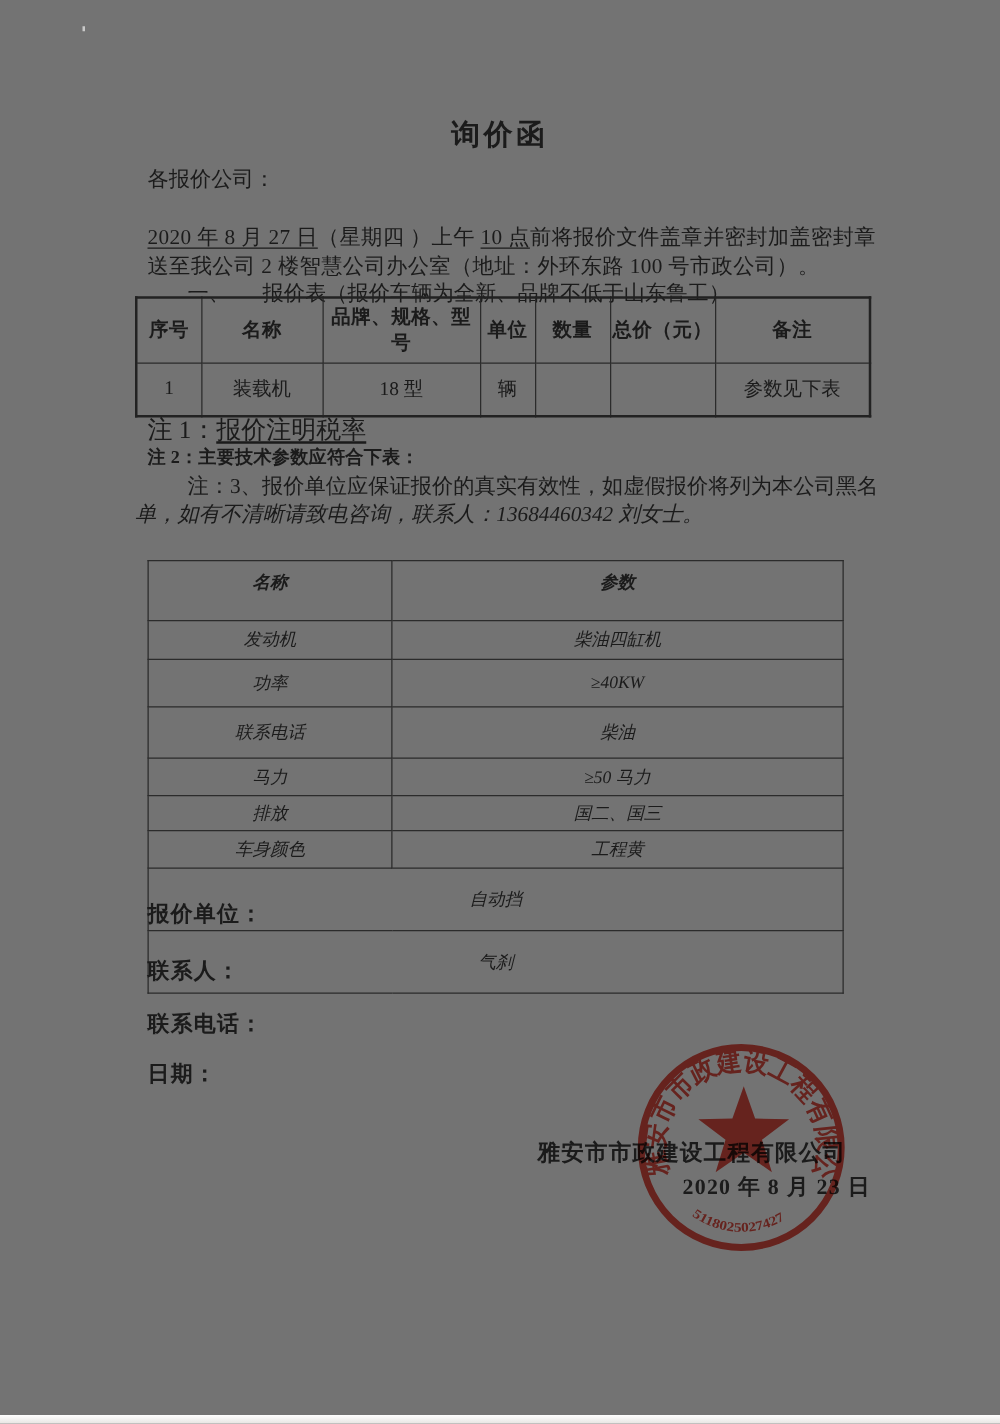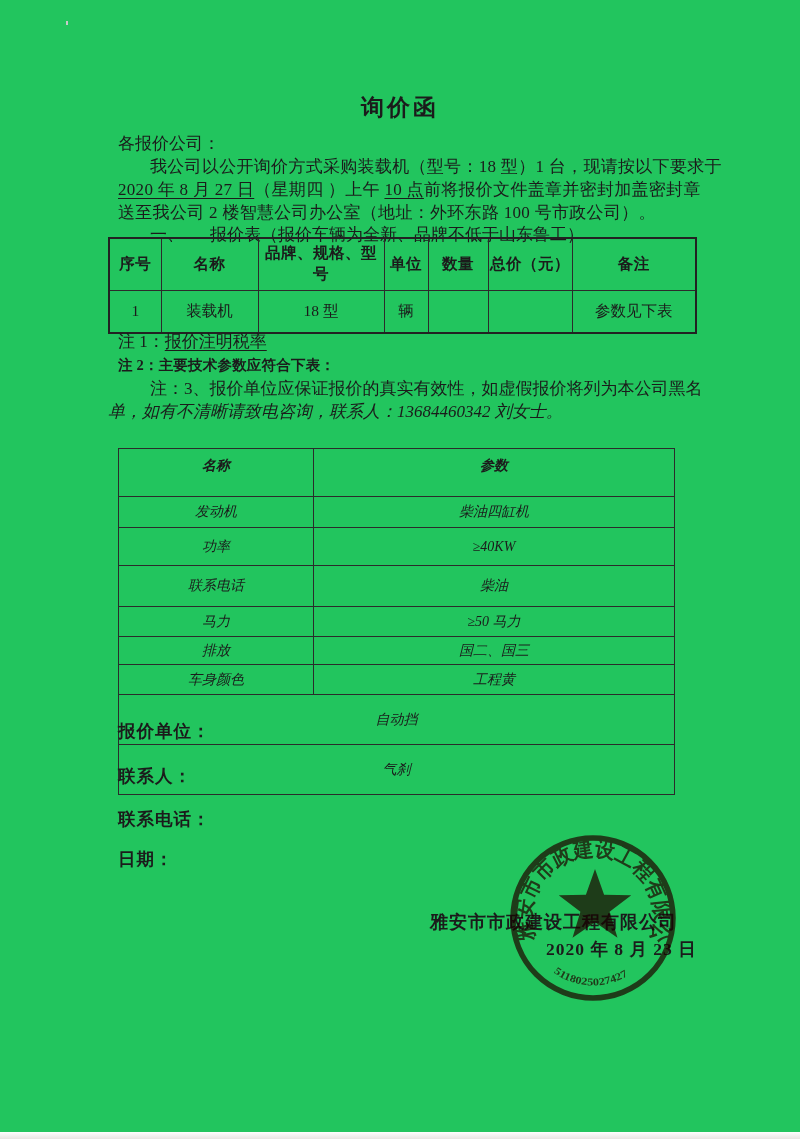--- a/index.html
+++ b/index.html
@@ -1,19 +1,19 @@
 <!DOCTYPE html>
 <html><head>
 <meta charset="utf-8">
 <style>
   * { margin:0; padding:0; box-sizing:border-box; }
   html,body { background:#e9e9e9; }
   .page {
     position:relative; width:800px; height:1139px; margin:0 auto;
-    background:#22c55e; overflow:hidden;
+    background:#737373; overflow:hidden;
     font-family:"Liberation Serif","DejaVu Serif",serif;
     color:#1b1b1b;
   }
   .speck { position:absolute; left:66px; top:21px; width:2px; height:4px; background:#c9c9c9; }
   .scan-edge { position:absolute; left:0; bottom:0; width:100%; height:7px;
     background:linear-gradient(to bottom,#fefefe,#e7e5e2); }
 
   .doc-title { position:absolute; top:92px; left:0; width:100%; text-align:center;
     font-size:23px; font-weight:bold; letter-spacing:3px; }
 
@@ -28,21 +28,21 @@
   .sec-heading .gap { display:inline-block; width:26px; }
 
   table { border-collapse:collapse; table-layout:fixed; }
   td,th { border:1px solid #2b2b2b; text-align:center; vertical-align:middle;
     overflow:hidden; }
 
   .t1 { position:absolute; left:108px; top:237px; width:587px; border:2px solid #222; }
   .t1 th { font-size:15.5px; font-weight:bold; height:52px; letter-spacing:0.5px; }
   .t1 td { font-size:15.5px; height:43px; }
 
-  .note1 { position:absolute; left:118px; top:330px; font-size:17px; }
+  .note1 { position:absolute; left:118px; top:330px; font-size:20px; }
   .note2 { position:absolute; left:118px; top:356px; font-size:14.5px; font-weight:bold; letter-spacing:0.2px; }
   .note3a { position:absolute; left:150px; top:377px; font-size:17px; white-space:nowrap; }
   .note3b { position:absolute; left:108px; top:400px; font-size:17px; white-space:nowrap;font-style:italic; }
 
   .t2 { position:absolute; left:118px; top:448px; width:556px; border:1.5px solid #2b2b2b;
     font-style:italic; }
   .t2 th { font-size:14px; font-weight:bold; height:48px; vertical-align:top; padding-top:8px; }
   .t2 td { font-size:14px; }
   .t2 .r-engine td { height:31px; }
   .t2 .r-power td { height:38px; }
@@ -68,21 +68,20 @@
 </head>
 <body>
 
 <div class="page">
   <div class="speck"></div>
 
   <div class="doc-title">询价函</div>
 
   <div class="salutation">各报价公司：</div>
 
-  <div class="body-line l1">我公司以公开询价方式采购装载机（型号：18 型）1 台，现请按以下要求于</div>
   <div class="body-line l2"><span class="u">2020 年 8 月 27 日</span><span>（星期四 ）上午 </span><span class="u">10 点</span><span>前将报价文件盖章并密封加盖密封章</span></div>
   <div class="body-line l3">送至我公司 2 楼智慧公司办公室（地址：外环东路 100 号市政公司）。</div>
 
   <div class="sec-heading"><span>一、</span><span class="gap"></span><span>报价表（报价车辆为全新、品牌不低于山东鲁工）</span></div>
 
   <table class="t1">
     <colgroup>
       <col style="width:52px">
         <col style="width:97px">
         <col style="width:126px">

